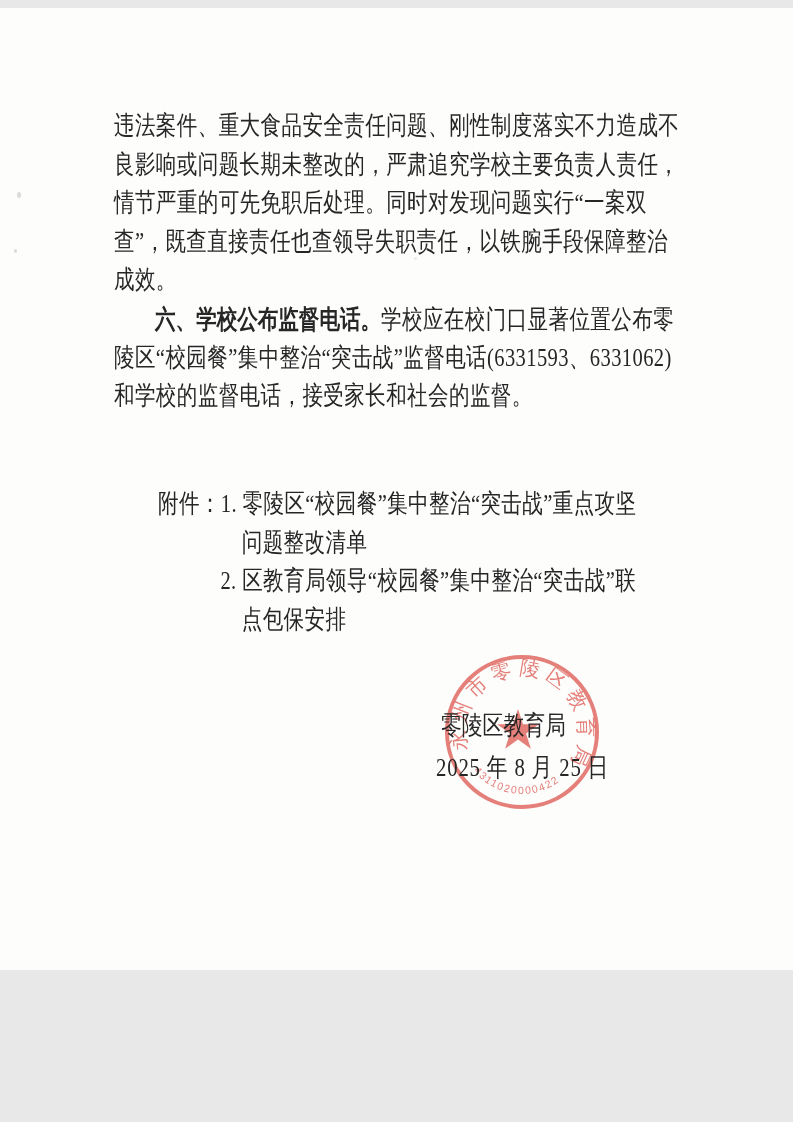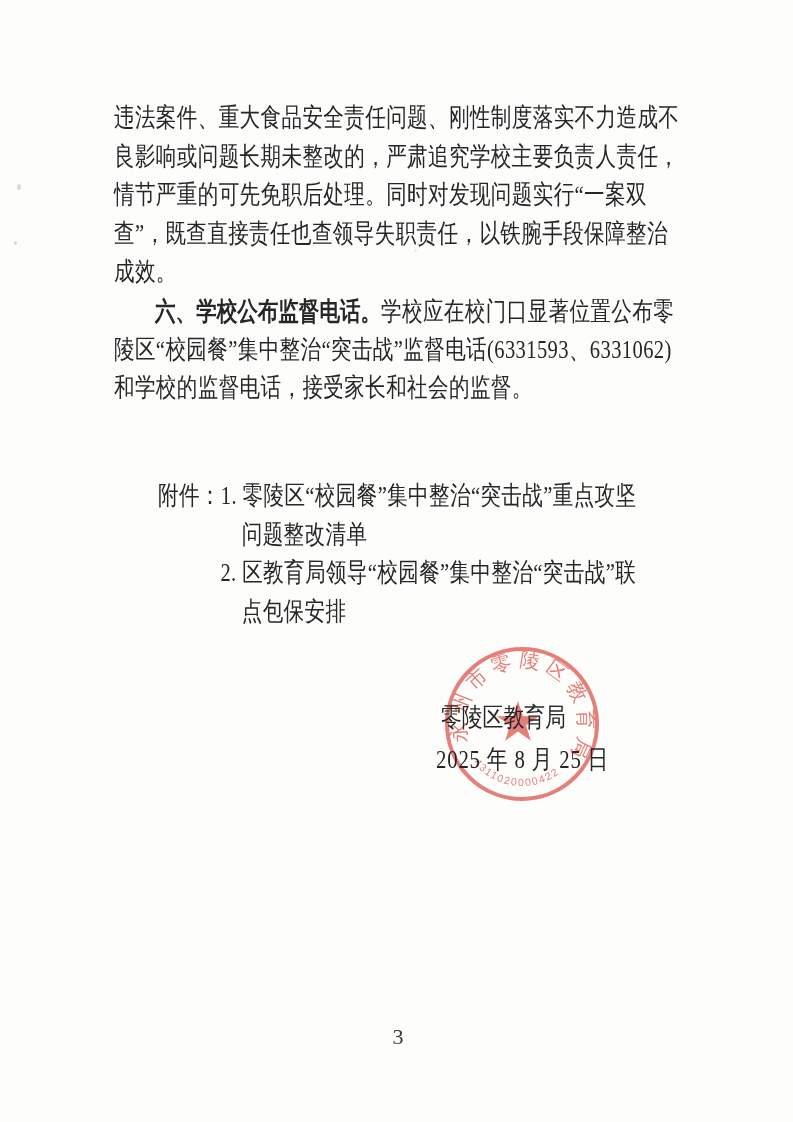--- a/index.html
+++ b/index.html
@@ -1,19 +1,19 @@
 <!DOCTYPE html>
 <html><head>
 <meta charset="utf-8">
 <style>
   html,body{margin:0;padding:0;background:#e8e8e8;}
   .page{
     position:relative;
-    width:793px;height:1122px;
-    margin:0 auto;
+    width:793px;height:962px;
+    margin:8px auto;
     background:#fdfdfc;
     overflow:hidden;
     font-family:"Liberation Serif", serif;
     color:#262626;
   }
   
   .body-text{
     position:absolute;left:114px;top:99px;
     font-size:26px;line-height:38.6px;
     transform:scaleX(0.79);transform-origin:0 0;

